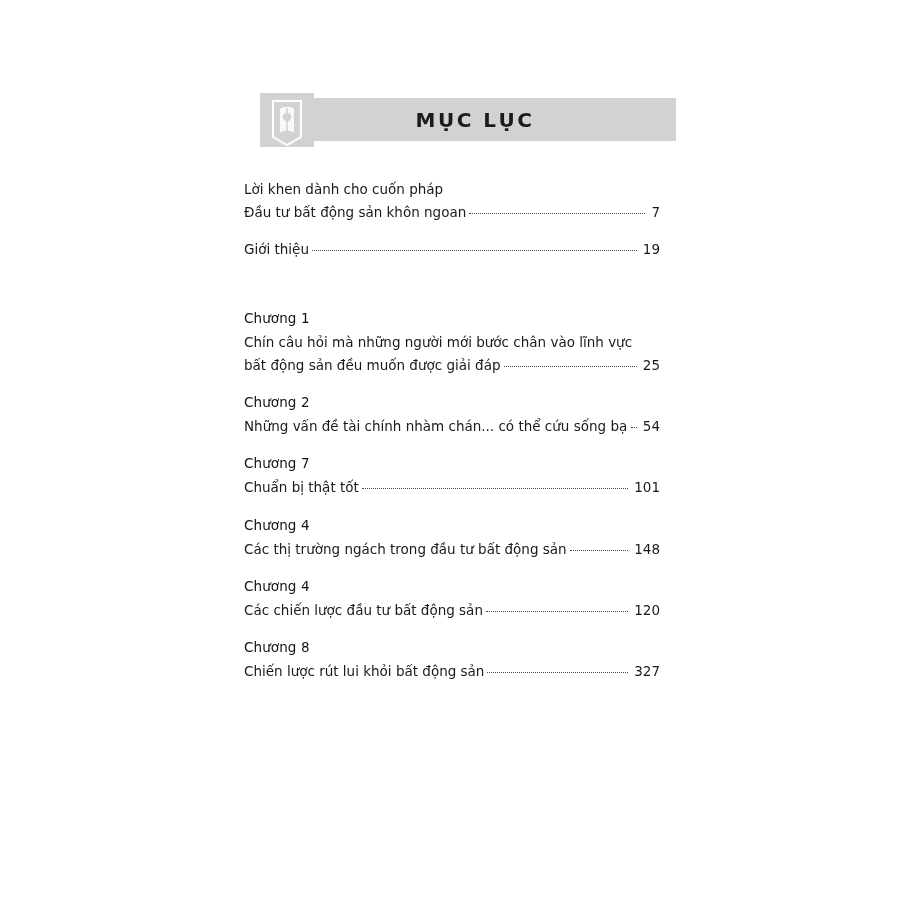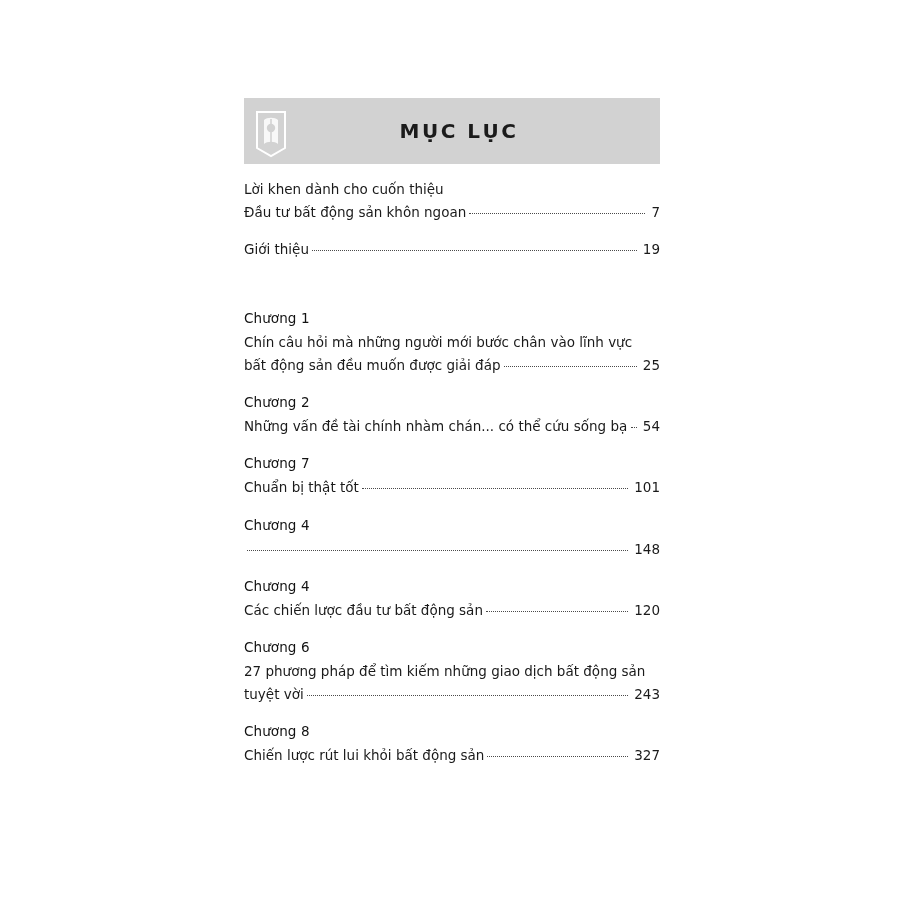--- a/index.html
+++ b/index.html
@@ -18,24 +18,24 @@
   .page {
     position: relative;
     width: 900px;
     height: 900px;
     box-sizing: border-box;
   }
 
   
   .header-band {
     position: absolute;
-    left: 244px;
+    left: 260px;
     top: 98px;
     width: 416px;
-    height: 66px;
+    height: 43px;
     background: #d2d2d2;
     display: flex;
     align-items: center;
   }
   .header-emblem {
     width: 54px;
     height: 54px;
     position: relative;
     flex: 0 0 54px;
     overflow: hidden;
@@ -130,21 +130,21 @@
         <circle cx="27" cy="24" r="4.2" fill="#d2d2d2"></circle>
       </svg>
     </div>
     <div class="header-title">MỤC LỤC</div>
   </div>
 
   <div class="toc">
 
     <div class="entry front">
       <div class="line nodots">
-        <span class="txt">Lời khen dành cho cuốn thiệu</span>
+        <span class="txt">Lời khen dành cho cuốn pháp</span>
       </div>
       <div class="line">
         <span class="txt">Đầu tư bất động sản khôn ngoan</span>
         <span class="dots"></span>
         <span class="pg">7</span>
       </div>
     </div>
 
     <div class="entry front">
       <div class="line">
@@ -182,45 +182,35 @@
       <div class="line">
         <span class="txt">Chuẩn bị thật tốt</span>
         <span class="dots"></span>
         <span class="pg">101</span>
       </div>
     </div>
 
     <div class="entry chapter">
       <div class="chapter-label">Chương 4</div>
       <div class="line">
+        <span class="txt">Các thị trường ngách trong đầu tư bất động sản</span>
         <span class="dots"></span>
         <span class="pg">148</span>
       </div>
     </div>
 
     <div class="entry chapter">
       <div class="chapter-label">Chương 4</div>
       <div class="line">
         <span class="txt">Các chiến lược đầu tư bất động sản</span>
         <span class="dots"></span>
         <span class="pg">120</span>
       </div>
     </div>
 
-    <div class="entry chapter">
-      <div class="chapter-label">Chương 6</div>
-      <div class="line nodots">
-        <span class="txt">27 phương pháp để tìm kiếm những giao dịch bất động sản</span>
-      </div>
-      <div class="line">
-        <span class="txt">tuyệt vời</span>
-        <span class="dots"></span>
-        <span class="pg">243</span>
-      </div>
-    </div>
 
 
     <div class="entry chapter">
       <div class="chapter-label">Chương 8</div>
       <div class="line">
         <span class="txt">Chiến lược rút lui khỏi bất động sản</span>
         <span class="dots"></span>
         <span class="pg">327</span>
       </div>
     </div>

